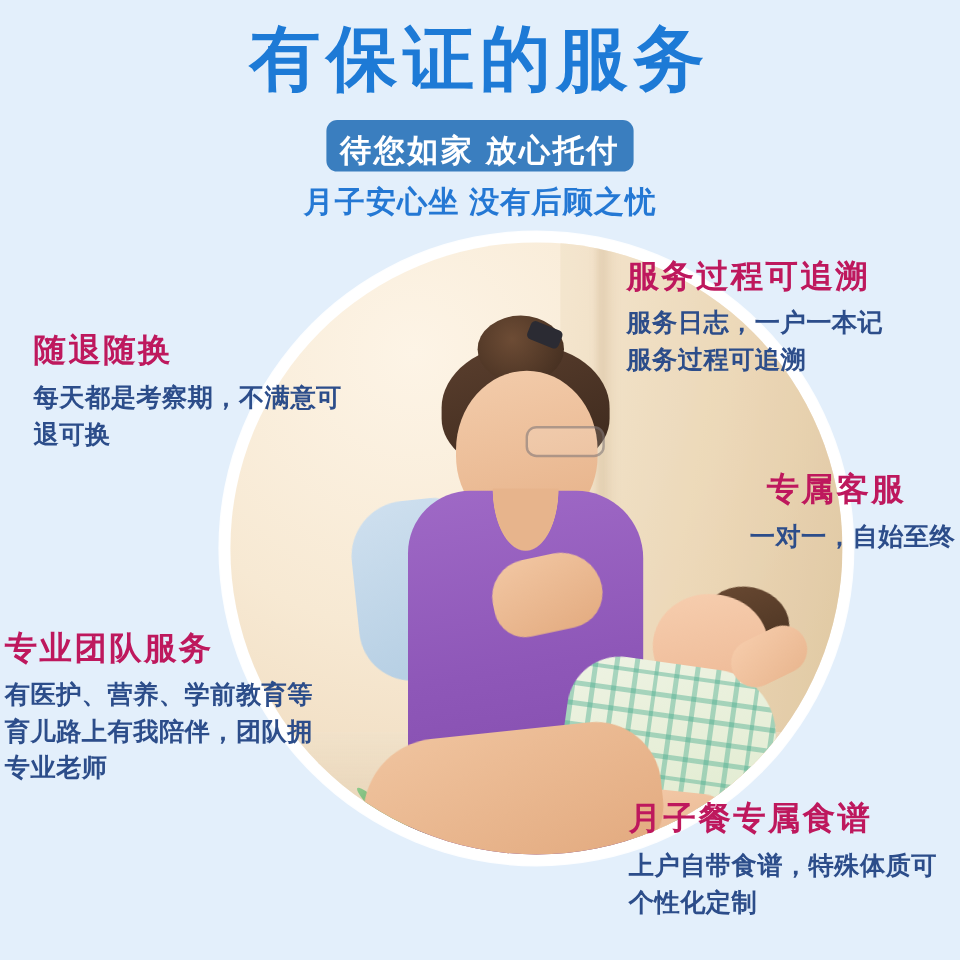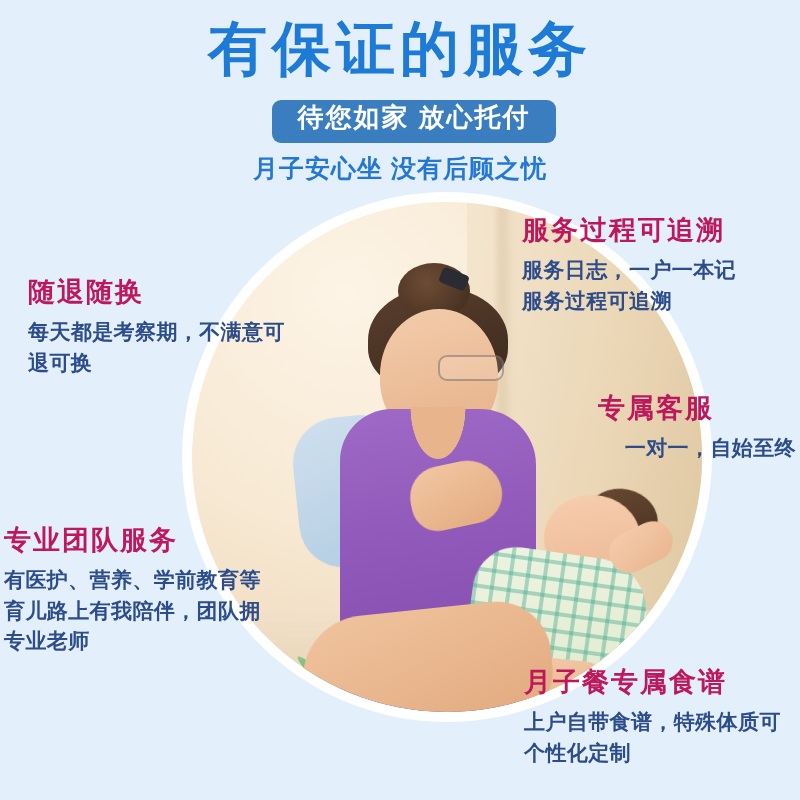--- a/index.html
+++ b/index.html
@@ -151,23 +151,23 @@
   }
   .soft{filter:blur(.6px);}
 
   
   .main-title{
     position:absolute;left:0;right:0;top:18px;text-align:center;
     color:#1d7ad6;font-size:59px;font-weight:bold;letter-spacing:5px;
     line-height:1.08;white-space:nowrap;
   }
   .pill{
-    position:absolute;left:272px;top:100px;width:284px;height:43px;
+    position:absolute;left:272px;top:100px;width:256px;height:43px;
     background:#3a7ebf;border-radius:9px;
-    display:flex;align-items:flex-start;justify-content:center;
+    display:flex;align-items:flex-end;justify-content:center;
   }
   .pill span{
     color:#ffffff;font-size:26px;font-weight:bold;letter-spacing:2px;white-space:nowrap;
   }
   .sub-line{
     position:absolute;left:0;right:0;top:152px;text-align:center;
     color:#2478d4;font-size:25px;font-weight:bold;letter-spacing:1px;white-space:nowrap;
   }
 
   
@@ -175,21 +175,21 @@
   .f-title{
     color:#be185d;font-size:27px;font-weight:bold;letter-spacing:2px;
     white-space:nowrap;line-height:1.2;
   }
   .f-body{
     color:#2c4d8a;font-size:21px;font-weight:bold;line-height:1.45;
     margin-top:9px;letter-spacing:.4px;
   }
   .f-body div{white-space:nowrap;}
   .align-r{text-align:right;}
-  .align-r .f-title{text-align:left;}
+  .align-r .f-title{text-align:center;}
 
   .f-refund{left:28px;top:276px;width:300px;}
   .f-team{left:4px;top:524px;width:310px;}
   .f-trace{left:522px;top:214px;width:268px;}
   .f-care{left:598px;top:392px;width:198px;}
   .f-meal{left:524px;top:666px;width:270px;}
 </style>
 </head>
 <body>
 

